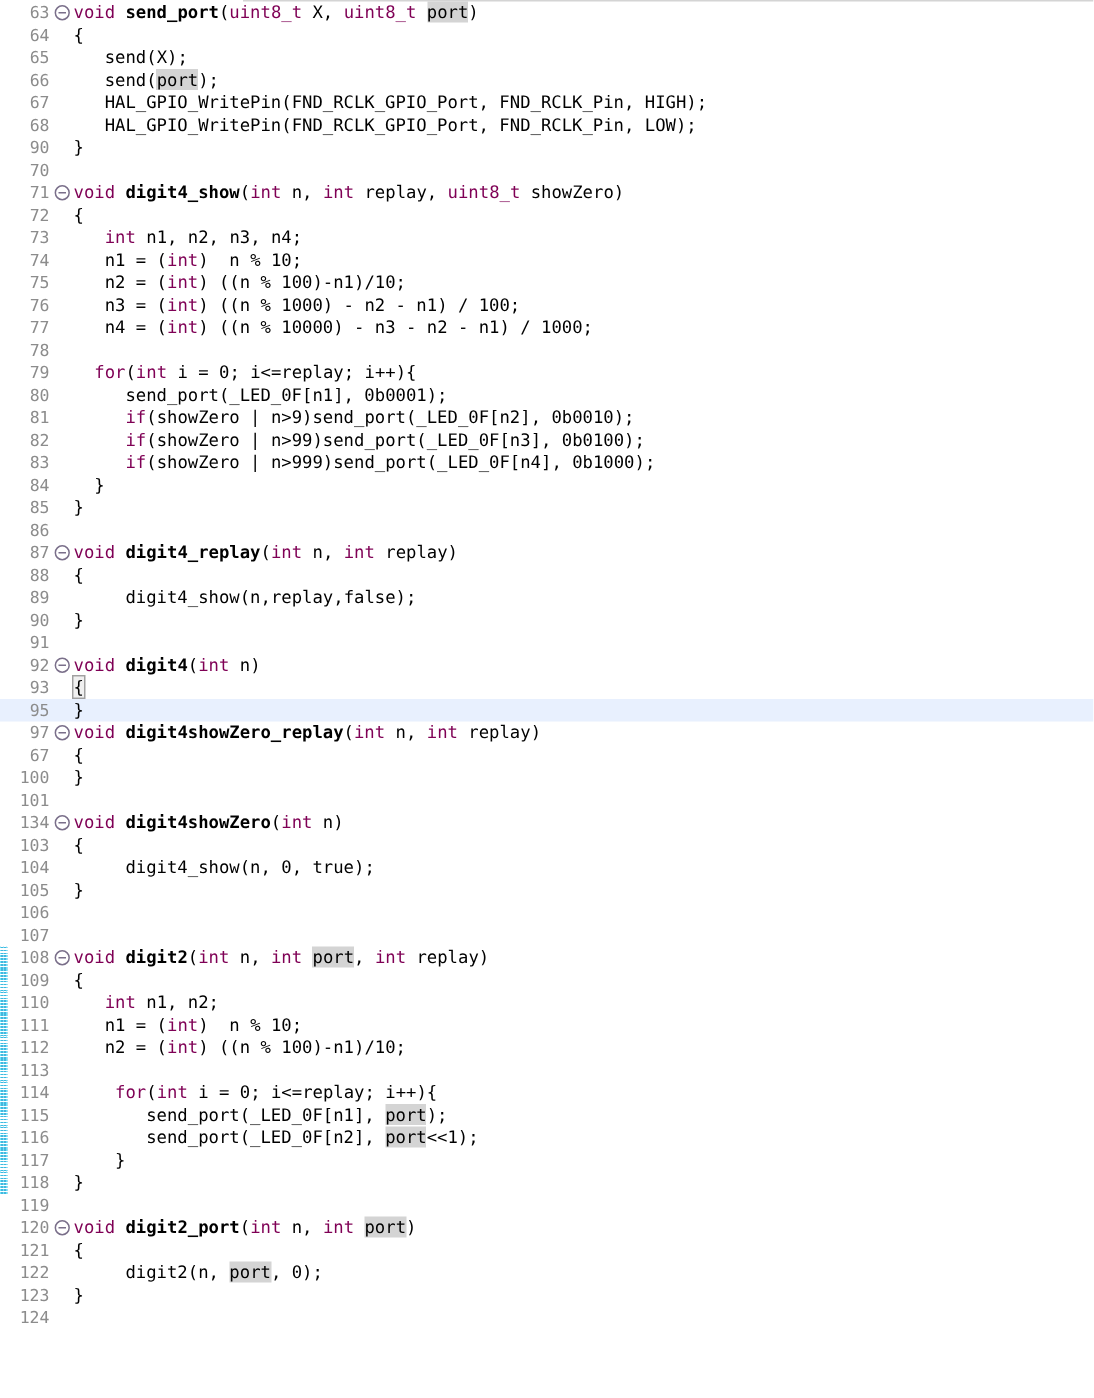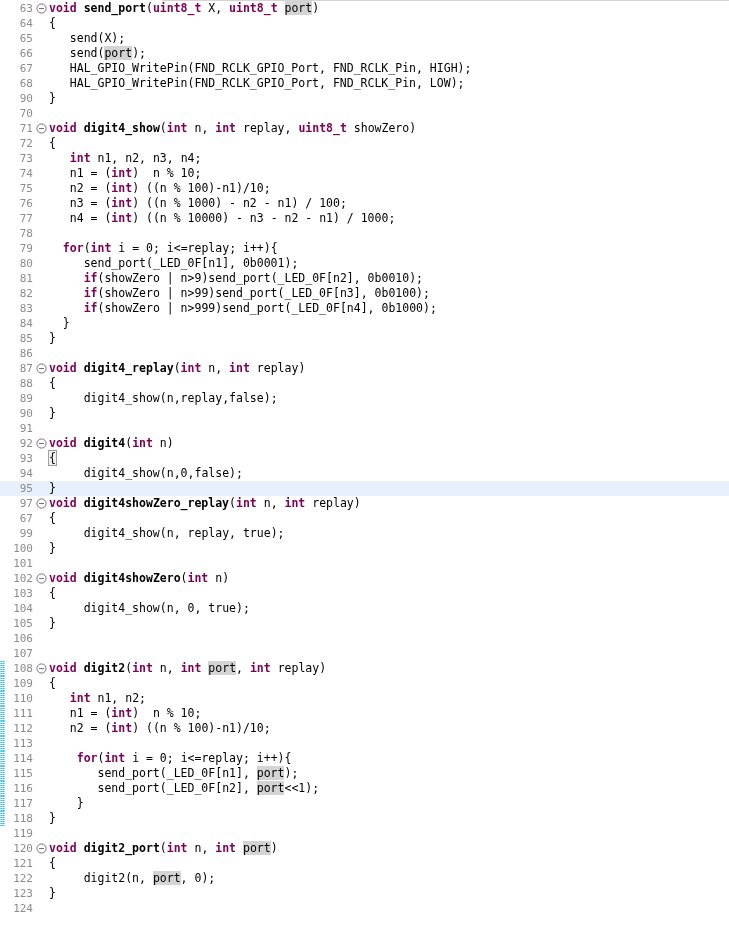--- a/index.html
+++ b/index.html
@@ -90,21 +90,21 @@
 
   .content {
     position: absolute;
     left: 49px;
     top: 0;
     right: 0;
     white-space: pre;
   }
 
   
-  .kw   { color: #7f0055; font-weight: bold; }
+  .kw   { color: #7f0055; font-weight: normal; }
   .fn   { color: #000000; font-weight: bold; }
   .plain{ color: #000000; }
   .occ  { background: #d4d4d4; text-align: right; }
   .bracketbox {
     outline: 1px solid #a0a0a0;
     background: #f0f0f0;
   }
 </style>
 </head>
 <body>
@@ -148,31 +148,29 @@
           </svg></span><span class="content"><span class="kw">void</span><span class="plain"> </span><span class="fn">digit4_replay</span><span class="plain">(</span><span class="kw">int</span><span class="plain"> </span><span class="plain">n</span><span class="plain">, </span><span class="kw">int</span><span class="plain"> </span><span class="plain">replay</span><span class="plain">)</span></span></div>
       <div class="line"><span class="gutter">88</span><span class="content"><span class="plain">{</span></span></div>
       <div class="line"><span class="gutter">89</span><span class="content"><span class="plain">     </span><span class="plain">digit4_show</span><span class="plain">(</span><span class="plain">n</span><span class="plain">,</span><span class="plain">replay</span><span class="plain">,</span><span class="plain">false</span><span class="plain">);</span></span></div>
       <div class="line"><span class="gutter">90</span><span class="content"><span class="plain">}</span></span></div>
       <div class="line"><span class="gutter">91</span><span class="content"></span></div>
       <div class="line"><span class="gutter">92</span><span class="fold"><svg width="11" height="11" viewBox="0 0 11 11" aria-hidden="true">
             <circle cx="5.5" cy="5.5" r="4.6" fill="none" stroke="#7a6f8a" stroke-width="1"></circle>
             <line x1="3" y1="5.5" x2="8" y2="5.5" stroke="#7a6f8a" stroke-width="1"></line>
           </svg></span><span class="content"><span class="kw">void</span><span class="plain"> </span><span class="fn">digit4</span><span class="plain">(</span><span class="kw">int</span><span class="plain"> </span><span class="plain">n</span><span class="plain">)</span></span></div>
       <div class="line"><span class="gutter">93</span><span class="content"><span class="bracketbox plain">{</span></span></div>
-      <div class="line"><span class="gutter">94</span><span class="content"><span class="plain">     </span><span class="plain">digit4_show</span><span class="plain">(</span><span class="plain">n</span><span class="plain">,0,</span><span class="plain">false</span><span class="plain">);</span></span></div>
       <div class="line current"><span class="gutter">95</span><span class="content"><span class="plain">}</span></span></div>
       <div class="line"><span class="gutter">97</span><span class="fold"><svg width="11" height="11" viewBox="0 0 11 11" aria-hidden="true">
             <circle cx="5.5" cy="5.5" r="4.6" fill="none" stroke="#7a6f8a" stroke-width="1"></circle>
             <line x1="3" y1="5.5" x2="8" y2="5.5" stroke="#7a6f8a" stroke-width="1"></line>
           </svg></span><span class="content"><span class="kw">void</span><span class="plain"> </span><span class="fn">digit4showZero_replay</span><span class="plain">(</span><span class="kw">int</span><span class="plain"> </span><span class="plain">n</span><span class="plain">, </span><span class="kw">int</span><span class="plain"> </span><span class="plain">replay</span><span class="plain">)</span></span></div>
       <div class="line"><span class="gutter">67</span><span class="content"><span class="plain">{</span></span></div>
-      <div class="line"><span class="gutter">99</span><span class="content"><span class="plain">     </span><span class="plain">digit4_show</span><span class="plain">(</span><span class="plain">n</span><span class="plain">, </span><span class="plain">replay</span><span class="plain">, </span><span class="plain">true</span><span class="plain">);</span></span></div>
       <div class="line"><span class="gutter">100</span><span class="content"><span class="plain">}</span></span></div>
       <div class="line"><span class="gutter">101</span><span class="content"></span></div>
-      <div class="line"><span class="gutter">102</span><span class="fold"><svg width="11" height="11" viewBox="0 0 11 11" aria-hidden="true">
+      <div class="line"><span class="gutter">134</span><span class="fold"><svg width="11" height="11" viewBox="0 0 11 11" aria-hidden="true">
             <circle cx="5.5" cy="5.5" r="4.6" fill="none" stroke="#7a6f8a" stroke-width="1"></circle>
             <line x1="3" y1="5.5" x2="8" y2="5.5" stroke="#7a6f8a" stroke-width="1"></line>
           </svg></span><span class="content"><span class="kw">void</span><span class="plain"> </span><span class="fn">digit4showZero</span><span class="plain">(</span><span class="kw">int</span><span class="plain"> </span><span class="plain">n</span><span class="plain">)</span></span></div>
       <div class="line"><span class="gutter">103</span><span class="content"><span class="plain">{</span></span></div>
       <div class="line"><span class="gutter">104</span><span class="content"><span class="plain">     </span><span class="plain">digit4_show</span><span class="plain">(</span><span class="plain">n</span><span class="plain">, 0, </span><span class="plain">true</span><span class="plain">);</span></span></div>
       <div class="line"><span class="gutter">105</span><span class="content"><span class="plain">}</span></span></div>
       <div class="line"><span class="gutter">106</span><span class="content"></span></div>
       <div class="line"><span class="gutter">107</span><span class="content"></span></div>
       <div class="line marked"><span class="changebar"></span><span class="gutter">108</span><span class="fold"><svg width="11" height="11" viewBox="0 0 11 11" aria-hidden="true">
             <circle cx="5.5" cy="5.5" r="4.6" fill="none" stroke="#7a6f8a" stroke-width="1"></circle>

